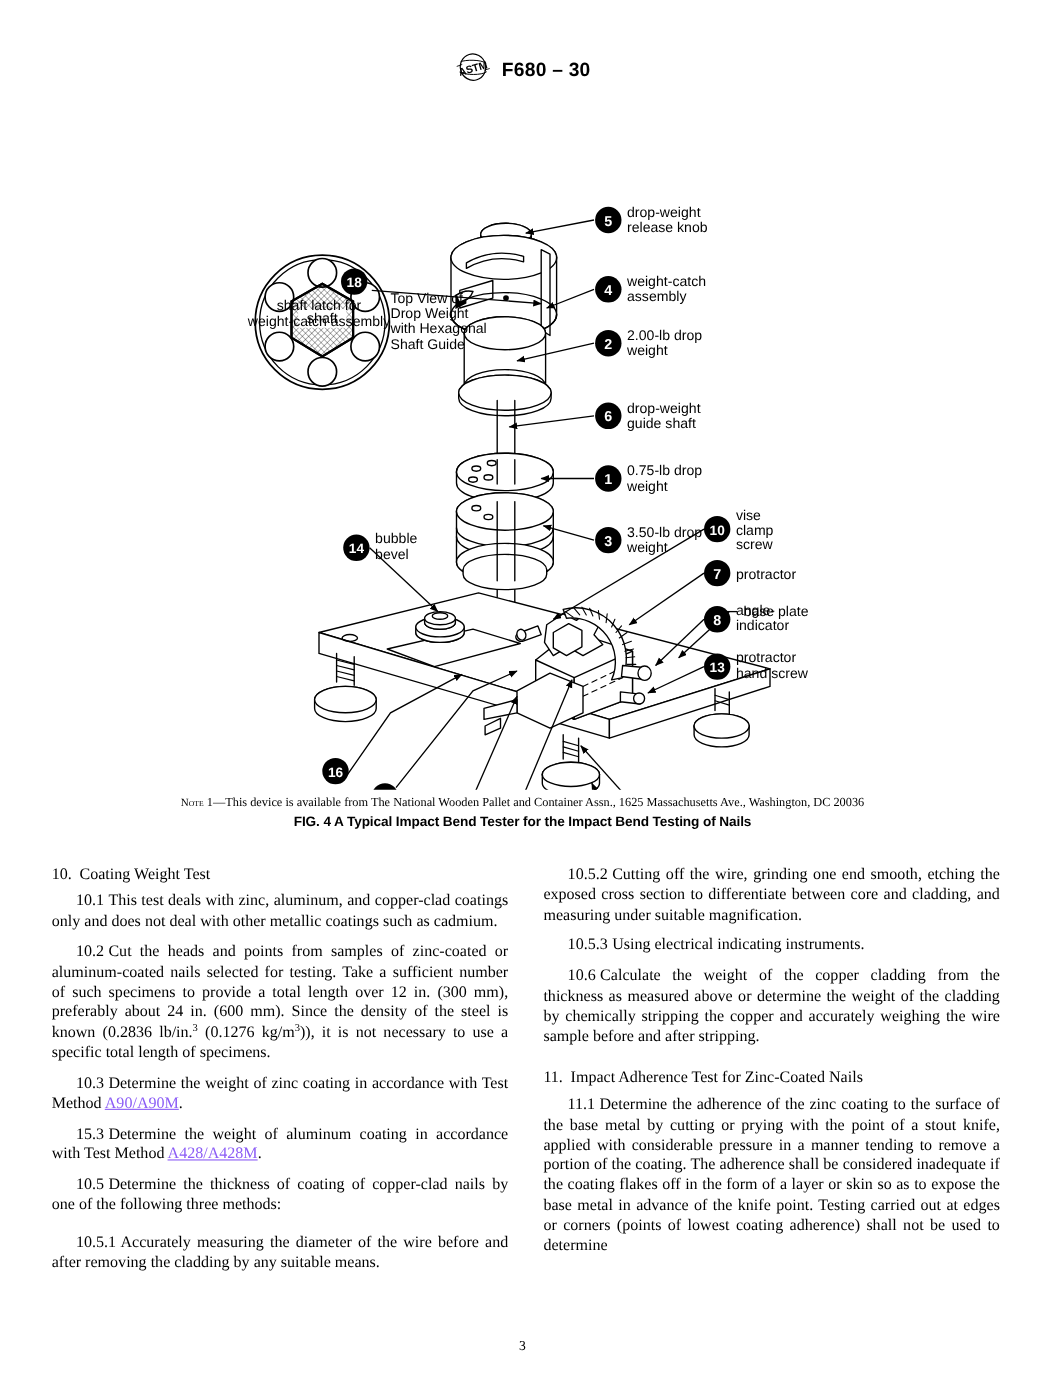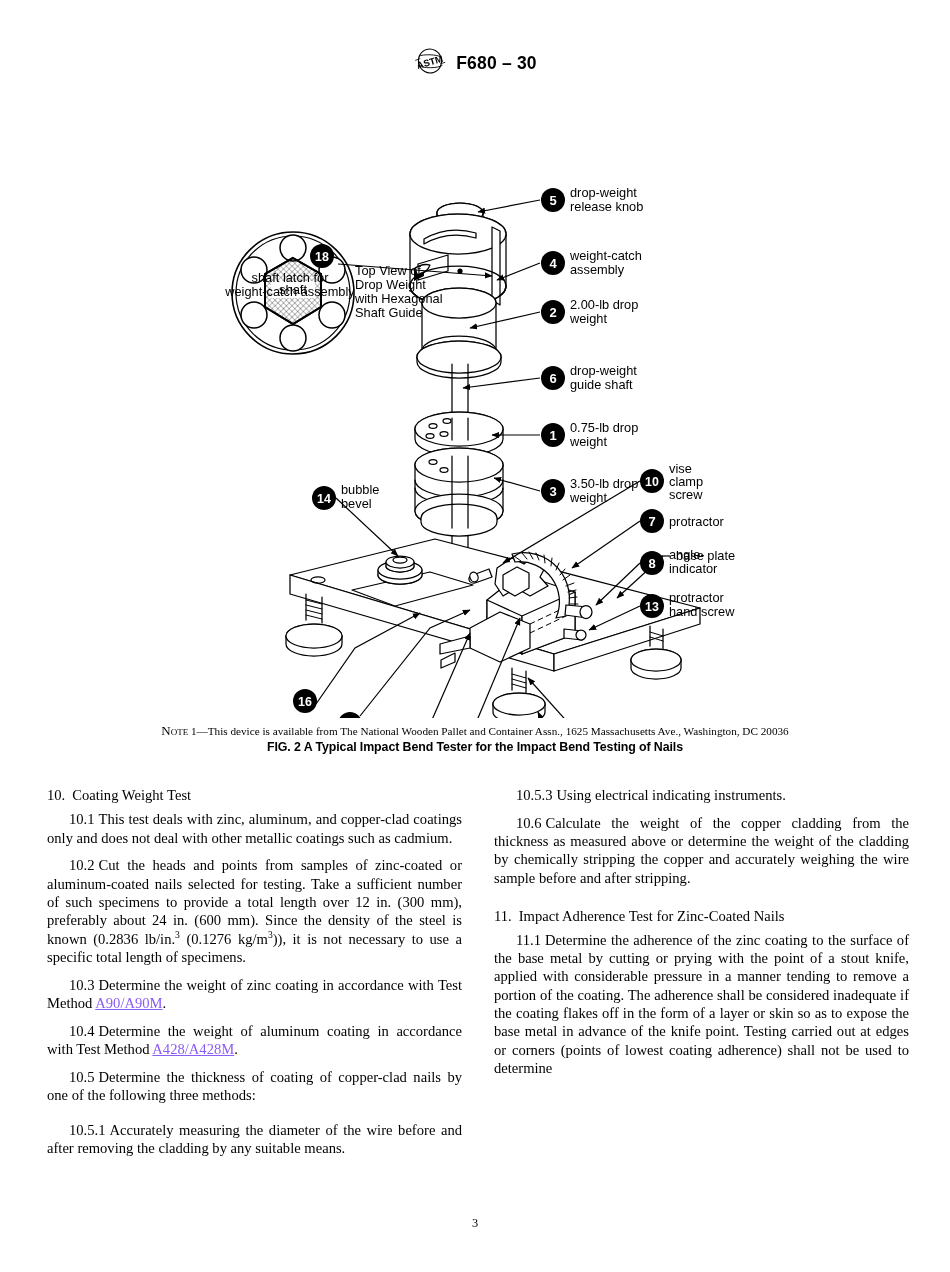--- a/index.html
+++ b/index.html
@@ -14,21 +14,21 @@
   .std-desig{font-family:"Liberation Sans","DejaVu Sans",sans-serif;
              font-weight:bold;font-size:17.5px;letter-spacing:.2px;}
 
   
   .figure{position:absolute;left:0;top:88px;width:950px;height:630px;}
   .figure svg{display:block;}
 
   
   .note{position:absolute;left:57px;top:723px;width:836px;
         font-size:11.2px;text-align:center;line-height:1.25;}
-  .note .nlabel{font-variant:small-caps;font-size:13px;}
+  .note .nlabel{font-variant:small-caps;font-size:10px;}
   .figcaption{position:absolute;left:57px;top:740px;width:836px;text-align:center;
         font-family:"Liberation Sans","DejaVu Sans",sans-serif;
         font-weight:bold;font-size:12.4px;letter-spacing:-.1px;}
 
   
   .columns{position:absolute;left:47px;top:786px;width:862px;
            display:flex;gap:32px;}
   .col{width:415px;}
   h2.sec{font-size:14.6px;font-weight:normal;margin:0 0 6px 0;line-height:1.25;
          text-indent:0;}
@@ -420,21 +420,21 @@
           <text x="355" y="215" fill="#000">with Hexagonal</text>
           <text x="355" y="229" fill="#000">Shaft Guide</text>
         </g>
       </g>
     </svg>
   </div>
 
   <div class="note">
     <span class="nlabel">Note</span><span> 1—This device is available from The National Wooden Pallet and Container Assn., 1625 Massachusetts Ave., Washington, DC 20036</span>
   </div>
-  <div class="figcaption">FIG. 2 A Typical Impact Bend Tester for the Impact Bend Testing of Nails</div>
+  <div class="figcaption">FIG. 4 A Typical Impact Bend Tester for the Impact Bend Testing of Nails</div>
 
   <div class="columns">
 
     <div class="col">
       <h2 class="sec">
         <span class="num">10.</span><span>Coating Weight Test</span>
       </h2>
 
       <p class="para">
         <span class="pn">10.1</span><span>This test deals with zinc, aluminum, and copper-clad coatings only and does not deal with other metallic coatings such as cadmium.</span>
@@ -442,33 +442,36 @@
 
       <p class="para">
         <span class="pn">10.2</span><span>Cut the heads and points from samples of zinc-coated or aluminum-coated nails selected for testing. Take a sufficient number of such specimens to provide a total length over 12 in. (300 mm), preferably about 24 in. (600 mm). Since the density of the steel is known (0.2836 lb/in.</span><sup>3</sup><span> (0.1276 kg/m</span><sup>3</sup><span>)), it is not necessary to use a specific total length of specimens.</span>
       </p>
 
       <p class="para">
         <span class="pn">10.3</span><span>Determine the weight of zinc coating in accordance with Test Method </span><a class="lnk" href="#">A90/A90M</a><span>.</span>
       </p>
 
       <p class="para">
-        <span class="pn">10.4</span><span>Determine the weight of aluminum coating in accordance with Test Method </span><a class="lnk" href="#">A428/A428M</a><span>.</span>
+        <span class="pn">15.3</span><span>Determine the weight of aluminum coating in accordance with Test Method </span><a class="lnk" href="#">A428/A428M</a><span>.</span>
       </p>
 
       <p class="para tight">
         <span class="pn">10.5</span><span>Determine the thickness of coating of copper-clad nails by one of the following three methods:</span>
       </p>
 
       <p class="para">
         <span class="pn">10.5.1</span><span>Accurately measuring the diameter of the wire before and after removing the cladding by any suitable means.</span>
       </p>
     </div>
 
     <div class="col">
+      <p class="para">
+        <span class="pn">10.5.2</span><span>Cutting off the wire, grinding one end smooth, etching the exposed cross section to differentiate between core and cladding, and measuring under suitable magnification.</span>
+      </p>
 
       <p class="para">
         <span class="pn">10.5.3</span><span>Using electrical indicating instruments.</span>
       </p>
 
       <p class="para">
         <span class="pn">10.6</span><span>Calculate the weight of the copper cladding from the thickness as measured above or determine the weight of the cladding by chemically stripping the copper and accurately weighing the wire sample before and after stripping.</span>
       </p>
 
       <div class="spacer-sec"></div>

